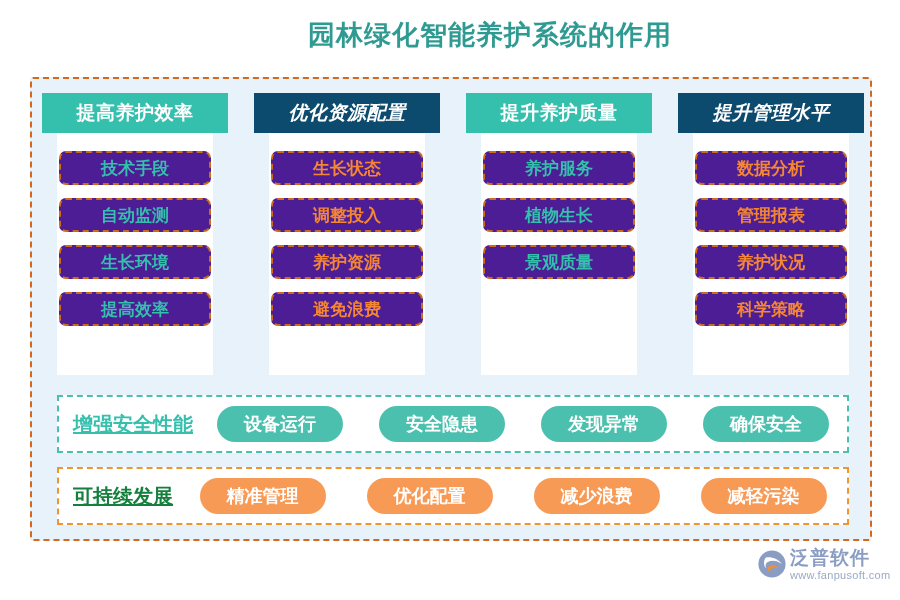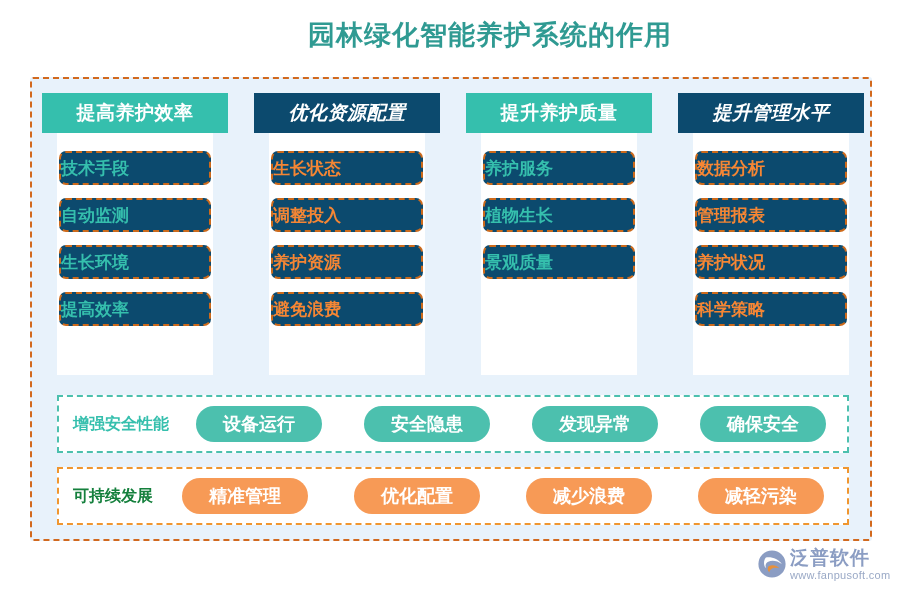--- a/index.html
+++ b/index.html
@@ -97,22 +97,22 @@
     gap: 13px;
   }
 
   .item-chip {
     width: 152px;
     height: 34px;
     line-height: 32px;
     box-sizing: border-box;
     border: 2px dashed #cd6a1b;
     border-radius: 7px;
-    background: #0c4a6e;
-    text-align: left;
+    background: #4c1d95;
+    text-align: center;
     font-size: 17px;
     font-weight: bold;
     white-space: nowrap;
   }
   .item-chip.teal   { color: #35bfad; }
   .item-chip.orange { color: #f58634; }
 
   
   .band {
     position: absolute;
@@ -128,24 +128,25 @@
   .band.safety {
     top: 316px;
     border: 2px dashed #4cc0ae;
   }
   .band.sustain {
     top: 388px;
     border: 2px dashed #f0962f;
   }
 
   .band-label {
-    font-size: 16px;
+    font-size: 20px;
     font-weight: bold;
     white-space: nowrap;
     margin-right: 6px;
+    text-decoration: underline;
   }
   .band-label.teal   { color: #35bfad; }
   .band-label.orange { color: #15803d; }
 
   .band-pills {
     flex: 1;
     display: flex;
     justify-content: space-around;
     align-items: center;
   }

